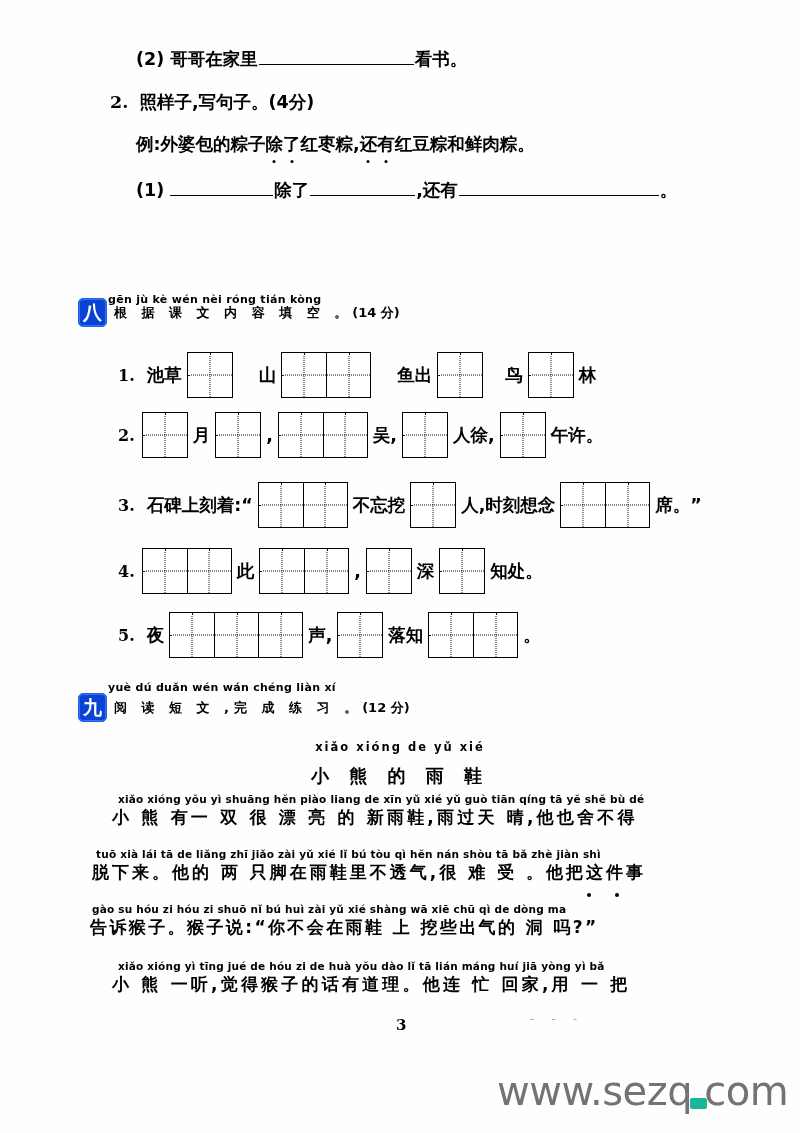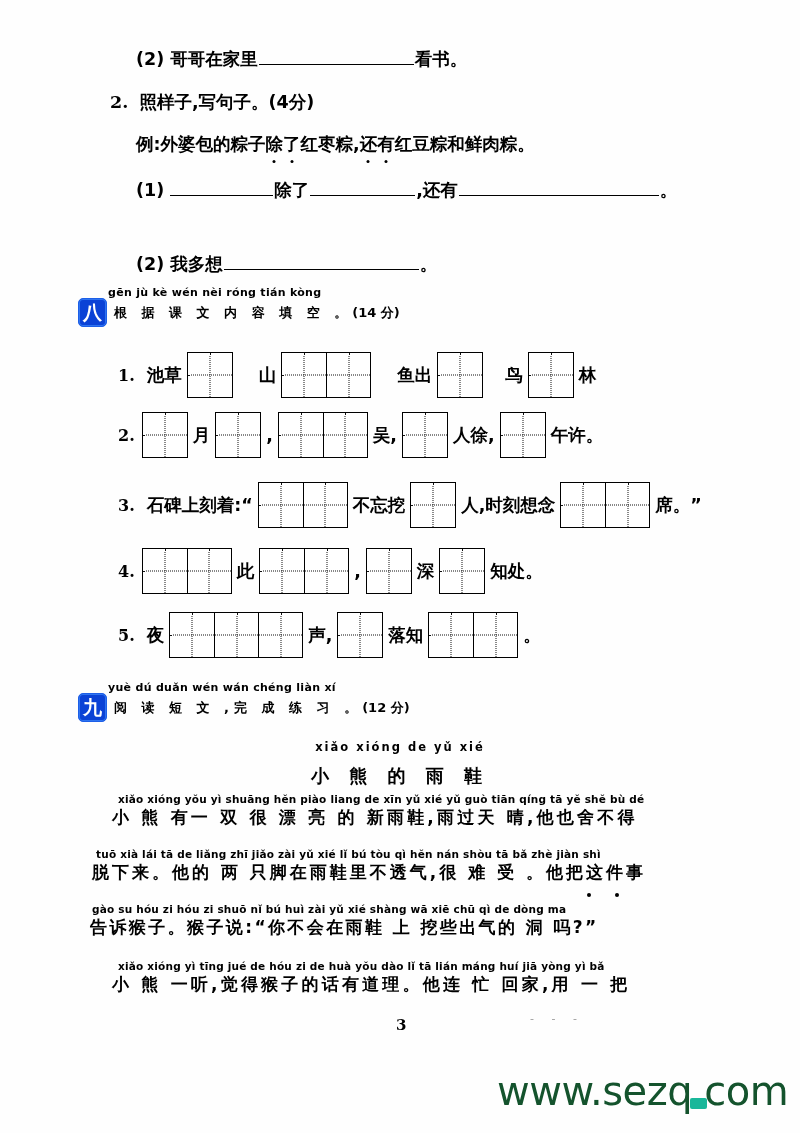--- a/index.html
+++ b/index.html
@@ -194,21 +194,21 @@
   }
   .crop-marks {
     position: absolute;
     color: #9a9a9a;
     font-size: 11px;
     letter-spacing: 7px;
     white-space: nowrap;
   }
   .watermark {
     position: absolute;
-    color: #14532d;
+    color: #737373;
     font-size: 40px;
     font-family: "DejaVu Sans", "Liberation Sans", sans-serif;
     letter-spacing: -0.5px;
     white-space: nowrap;
   }
   .wm-accent {
     position: absolute;
     width: 17px; height: 11px;
     background: #19b79a;
     border-radius: 2px;
@@ -231,26 +231,22 @@
 
   <div class="q-line" style="left:136px; top:132px;">
     <span>例:</span><span>外婆包的粽子</span><span class="dotted">除</span><span class="dotted">了</span><span>红枣粽,</span><span class="dotted">还</span><span class="dotted">有</span><span>红豆粽和鲜肉粽。</span>
   </div>
 
   <div class="q-line" style="left:136px; top:177px;">
     <span>(1)</span><span class="blank" style="width:103px; margin-left:6px;"></span><span>除了</span><span class="blank" style="width:105px;"></span><span>,还有</span><span class="blank" style="width:200px;"></span><span>。</span>
   </div>
 
 
-  <div class="q-line" style="left:136px; top:251px;">
-    <span>(2)</span>
-    <span>我多想</span><span class="blank" style="width:195px;"></span><span>。</span>
-  </div>
-
-  <div class="sec-pinyin" style="left:108px; top:286px;">gēn jù  kè wén nèi róng tián kòng</div>
+
+  <div class="sec-pinyin" style="left:108px; top:293px;">gēn jù  kè wén nèi róng tián kòng</div>
   <div class="section" style="top:298px;">
     <span class="sec-badge">八</span><span class="sec-title"><span>根 据 课 文 内 容 填 空 。</span><span class="tight">(14 分)</span></span>
   </div>
 
   <div class="grid-row" style="left:118px; top:352px;">
     <span class="num">1.</span>
     <span class="lbl">池草</span>
     <span class="tzg">
         <span class="cell"></span>
       </span>

